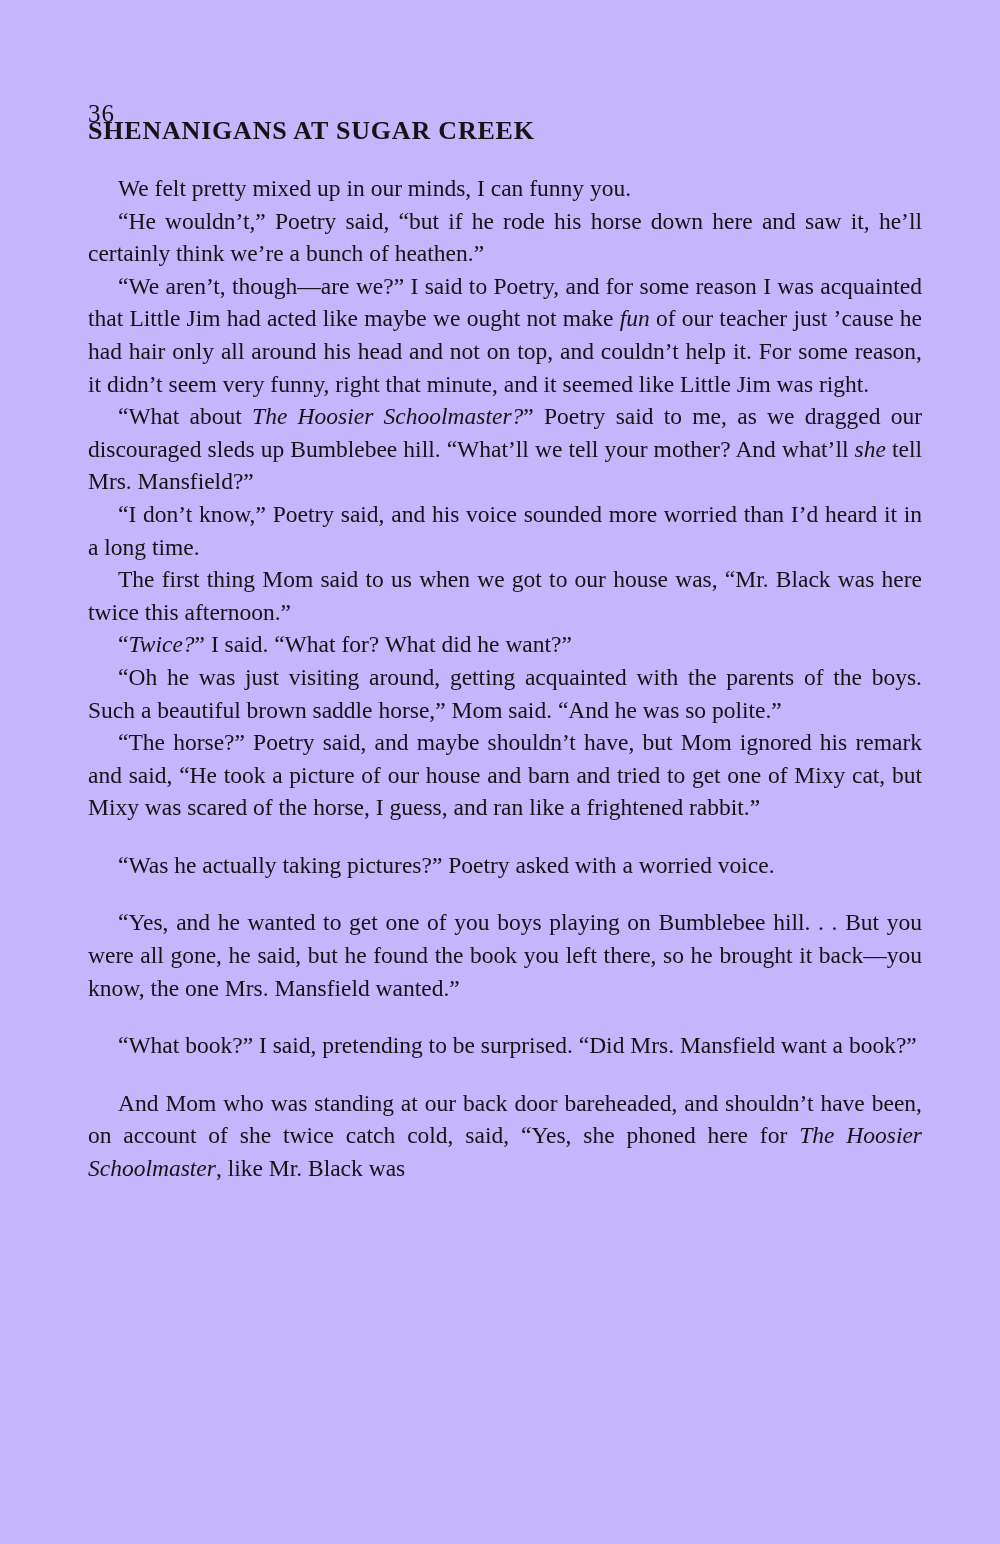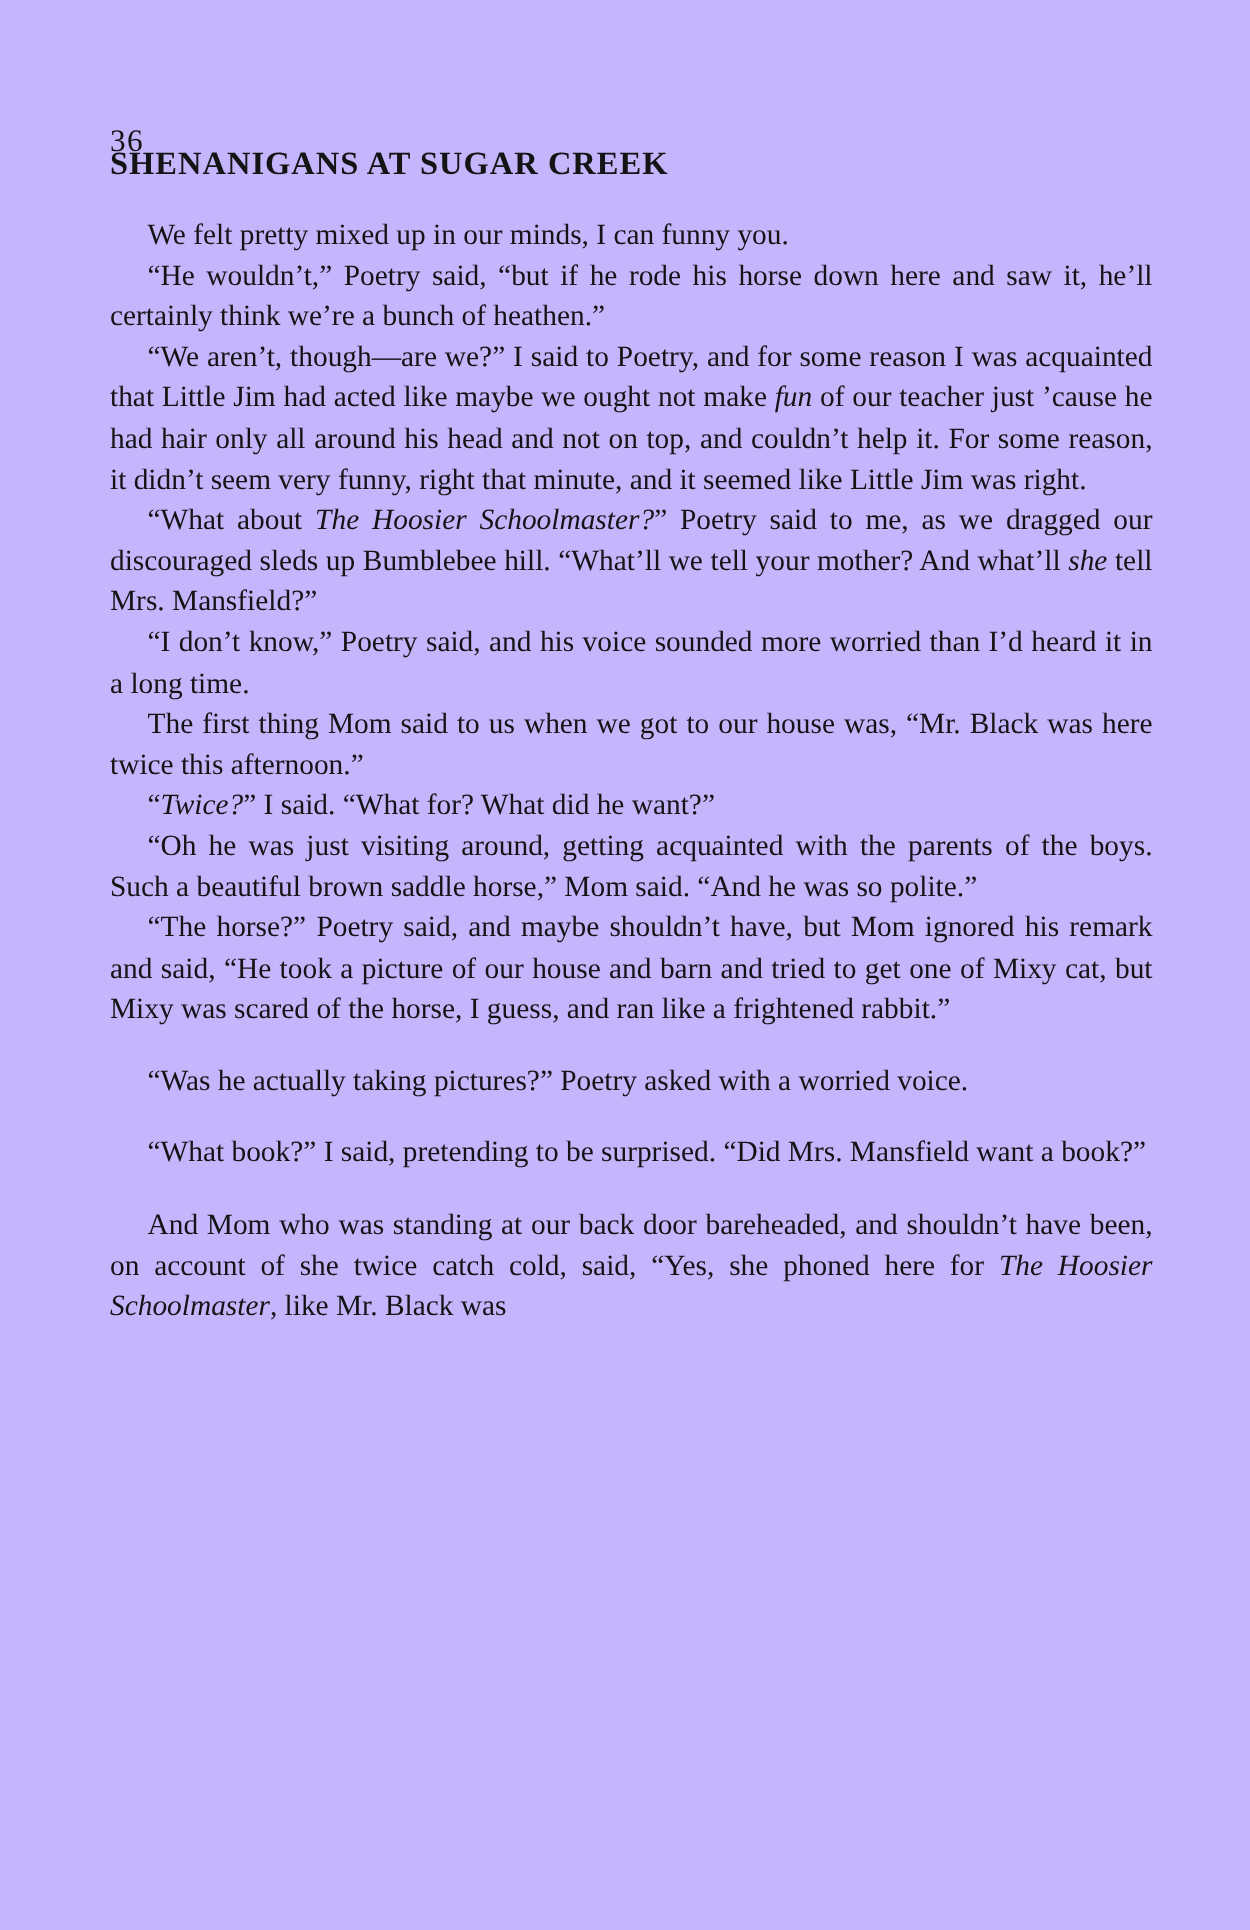--- a/index.html
+++ b/index.html
@@ -64,16 +64,17 @@
       <p><span>We felt pretty mixed up in our minds, I can funny you.</span></p>
       <p><span>“He wouldn’t,” Poetry said, “but if he rode his horse down here and saw it, he’ll certainly think we’re a bunch of heathen.”</span></p>
       <p><span>“We aren’t, though—are we?” I said to Poetry, and for some reason I was acquainted that Little Jim had acted like maybe we ought not make </span><em>fun</em><span> of our teacher just ’cause he had hair only all around his head and not on top, and couldn’t help it. For some reason, it didn’t seem very funny, right that minute, and it seemed like Little Jim was right.</span></p>
       <p><span>“What about </span><em>The Hoosier Schoolmaster?</em><span>” Poetry said to me, as we dragged our discouraged sleds up Bumblebee hill. “What’ll we tell your mother? And what’ll </span><em>she</em><span> tell Mrs. Mansfield?”</span></p>
       <p><span>“I don’t know,” Poetry said, and his voice sounded more worried than I’d heard it in a long time.</span></p>
       <p><span>The first thing Mom said to us when we got to our house was, “Mr. Black was here twice this afternoon.”</span></p>
       <p><span>“</span><em>Twice?</em><span>” I said. “What for? What did he want?”</span></p>
       <p><span>“Oh he was just visiting around, getting acquainted with the parents of the boys. Such a beautiful brown saddle horse,” Mom said. “And he was so polite.”</span></p>
       <p><span>“The horse?” Poetry said, and maybe shouldn’t have, but Mom ignored his remark and said, “He took a picture of our house and barn and tried to get one of Mixy cat, but Mixy was scared of the horse, I guess, and ran like a frightened rabbit.”</span></p>
       <p class="spaced"><span>“Was he actually taking pictures?” Poetry asked with a worried voice.</span></p>
+      <p class="spaced"><span>“Yes, and he wanted to get one of you boys playing on Bumblebee hill. . . But you were all gone, he said, but he found the book you left there, so he brought it back—you know, the one Mrs. Mansfield wanted.”</span></p>
       <p class="spaced"><span>“What book?” I said, pretending to be surprised. “Did Mrs. Mansfield want a book?”</span></p>
       <p class="spaced"><span>And Mom who was standing at our back door bareheaded, and shouldn’t have been, on account of she twice catch cold, said, “Yes, she phoned here for </span><em>The Hoosier Schoolmaster</em><span>, like Mr. Black was</span></p>
     </div>
 </div>
 
 </body></html>

